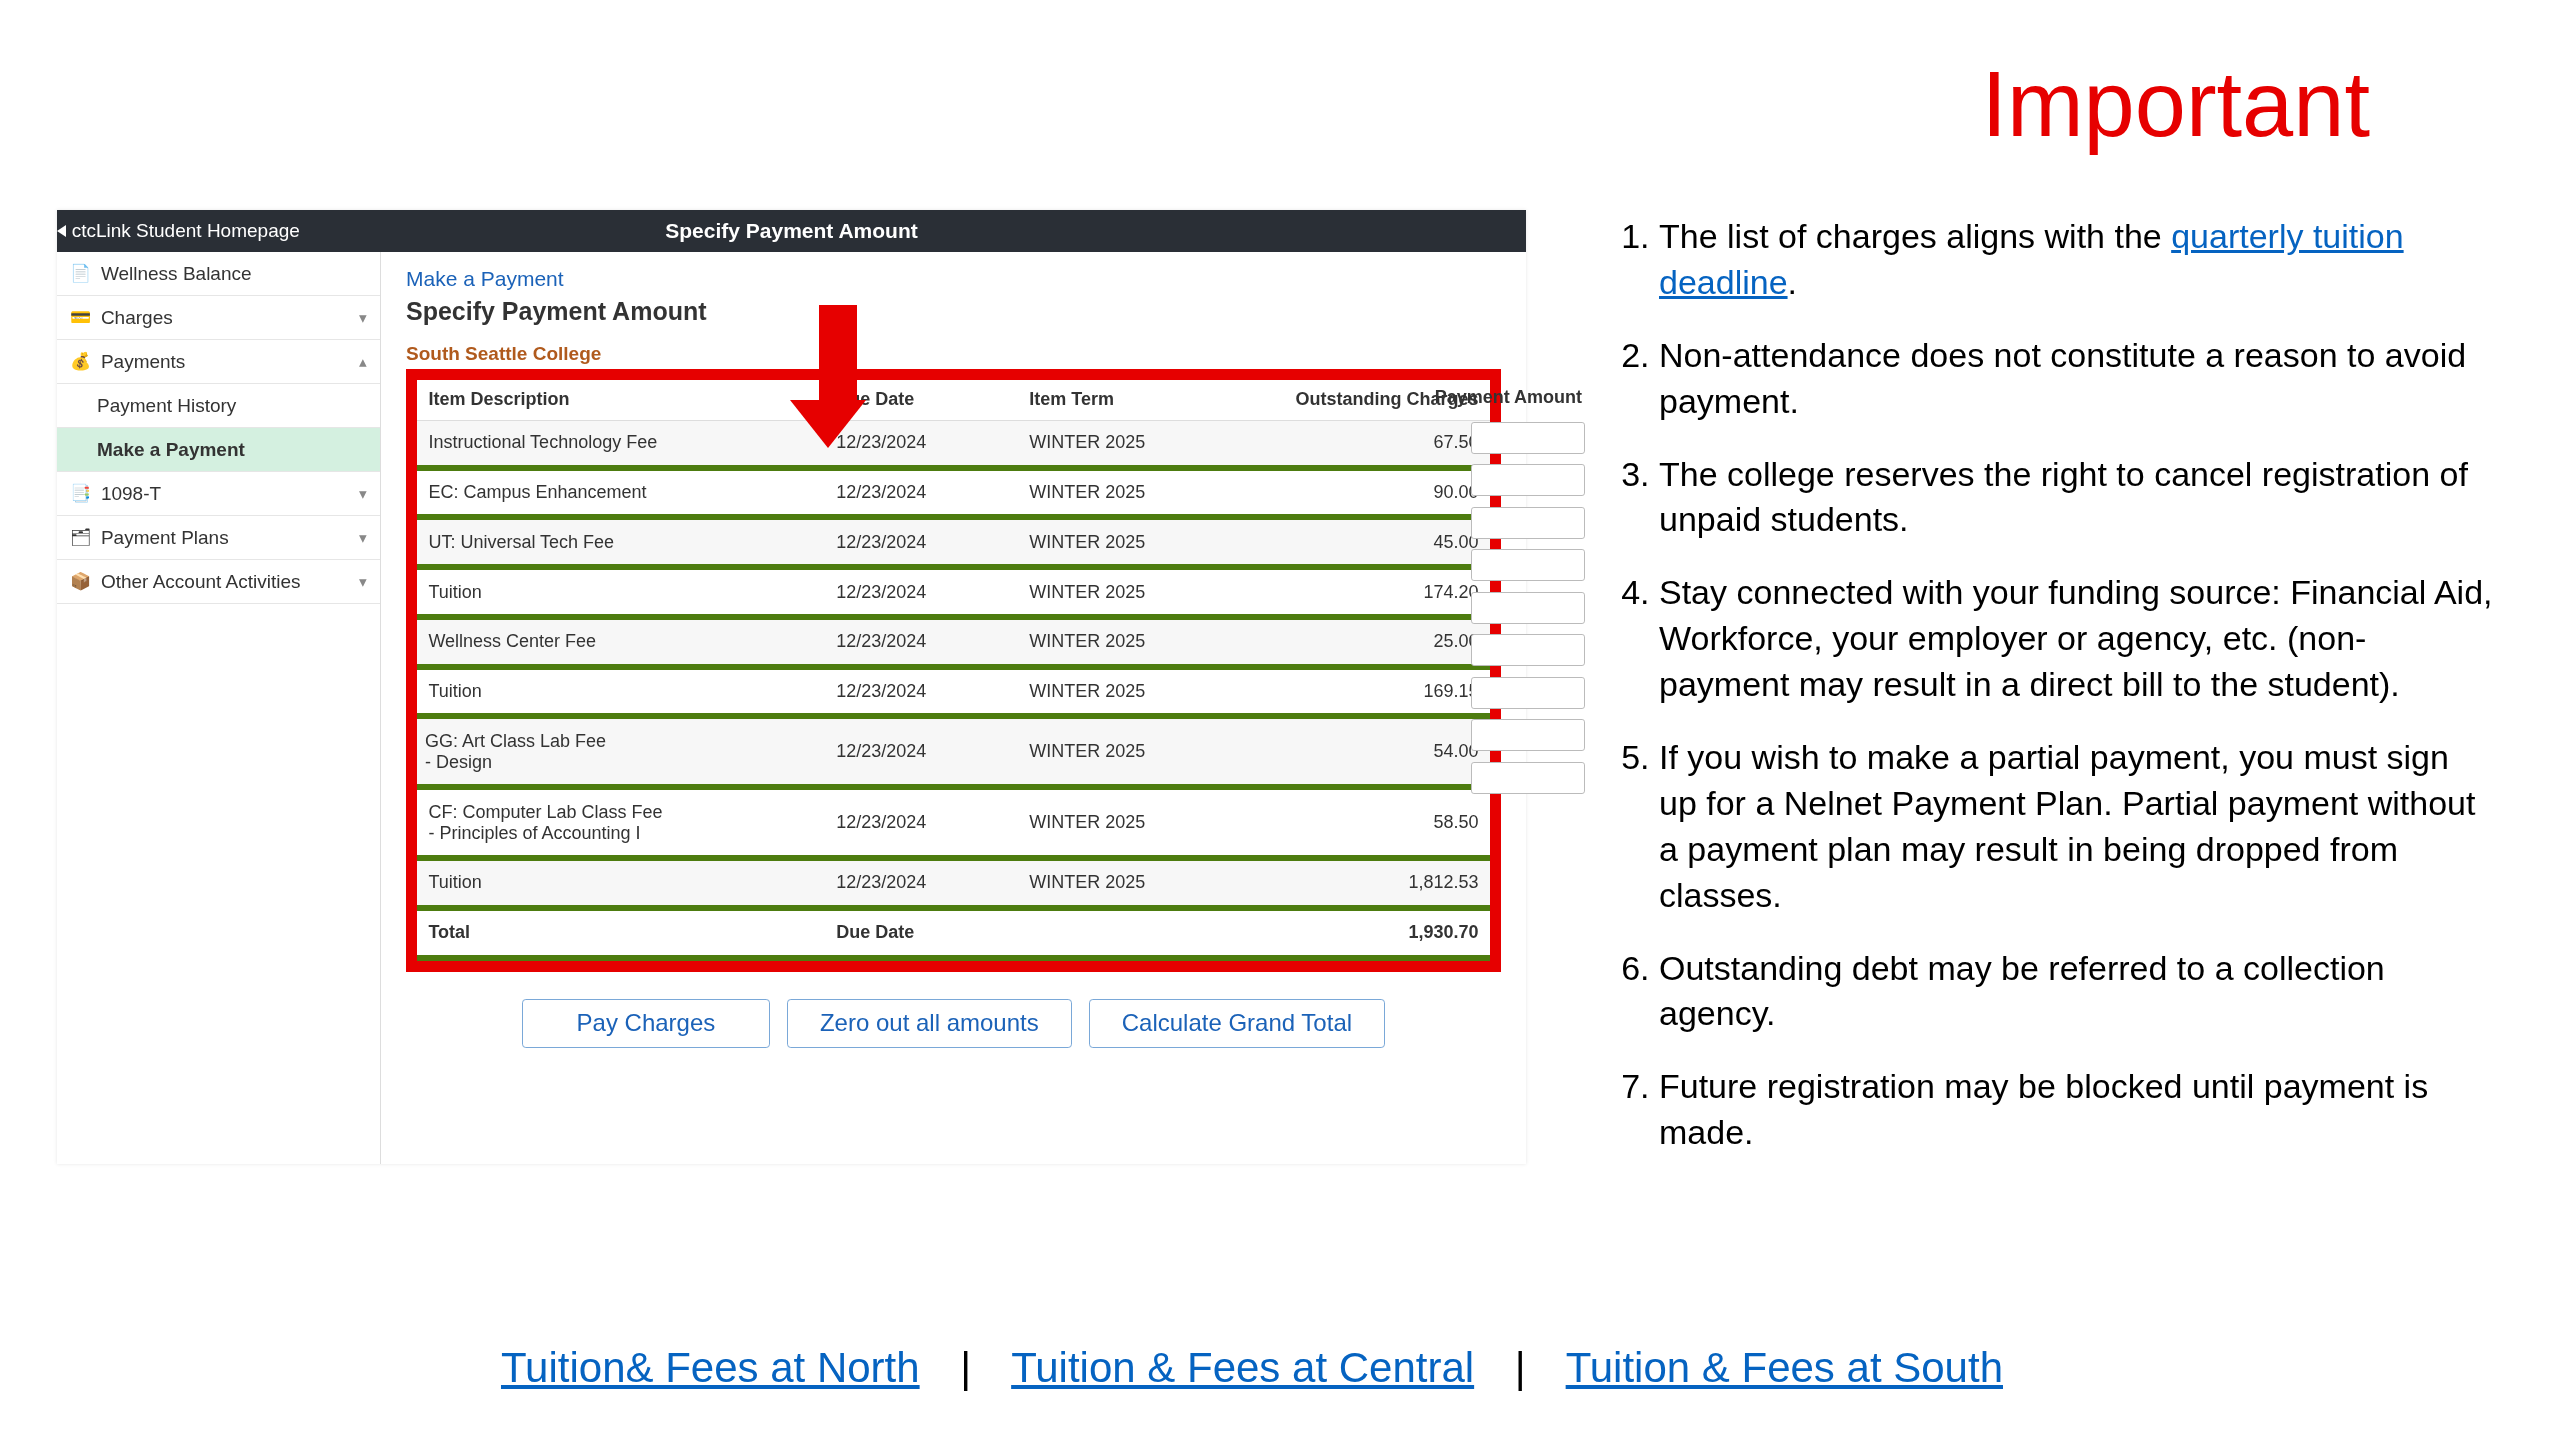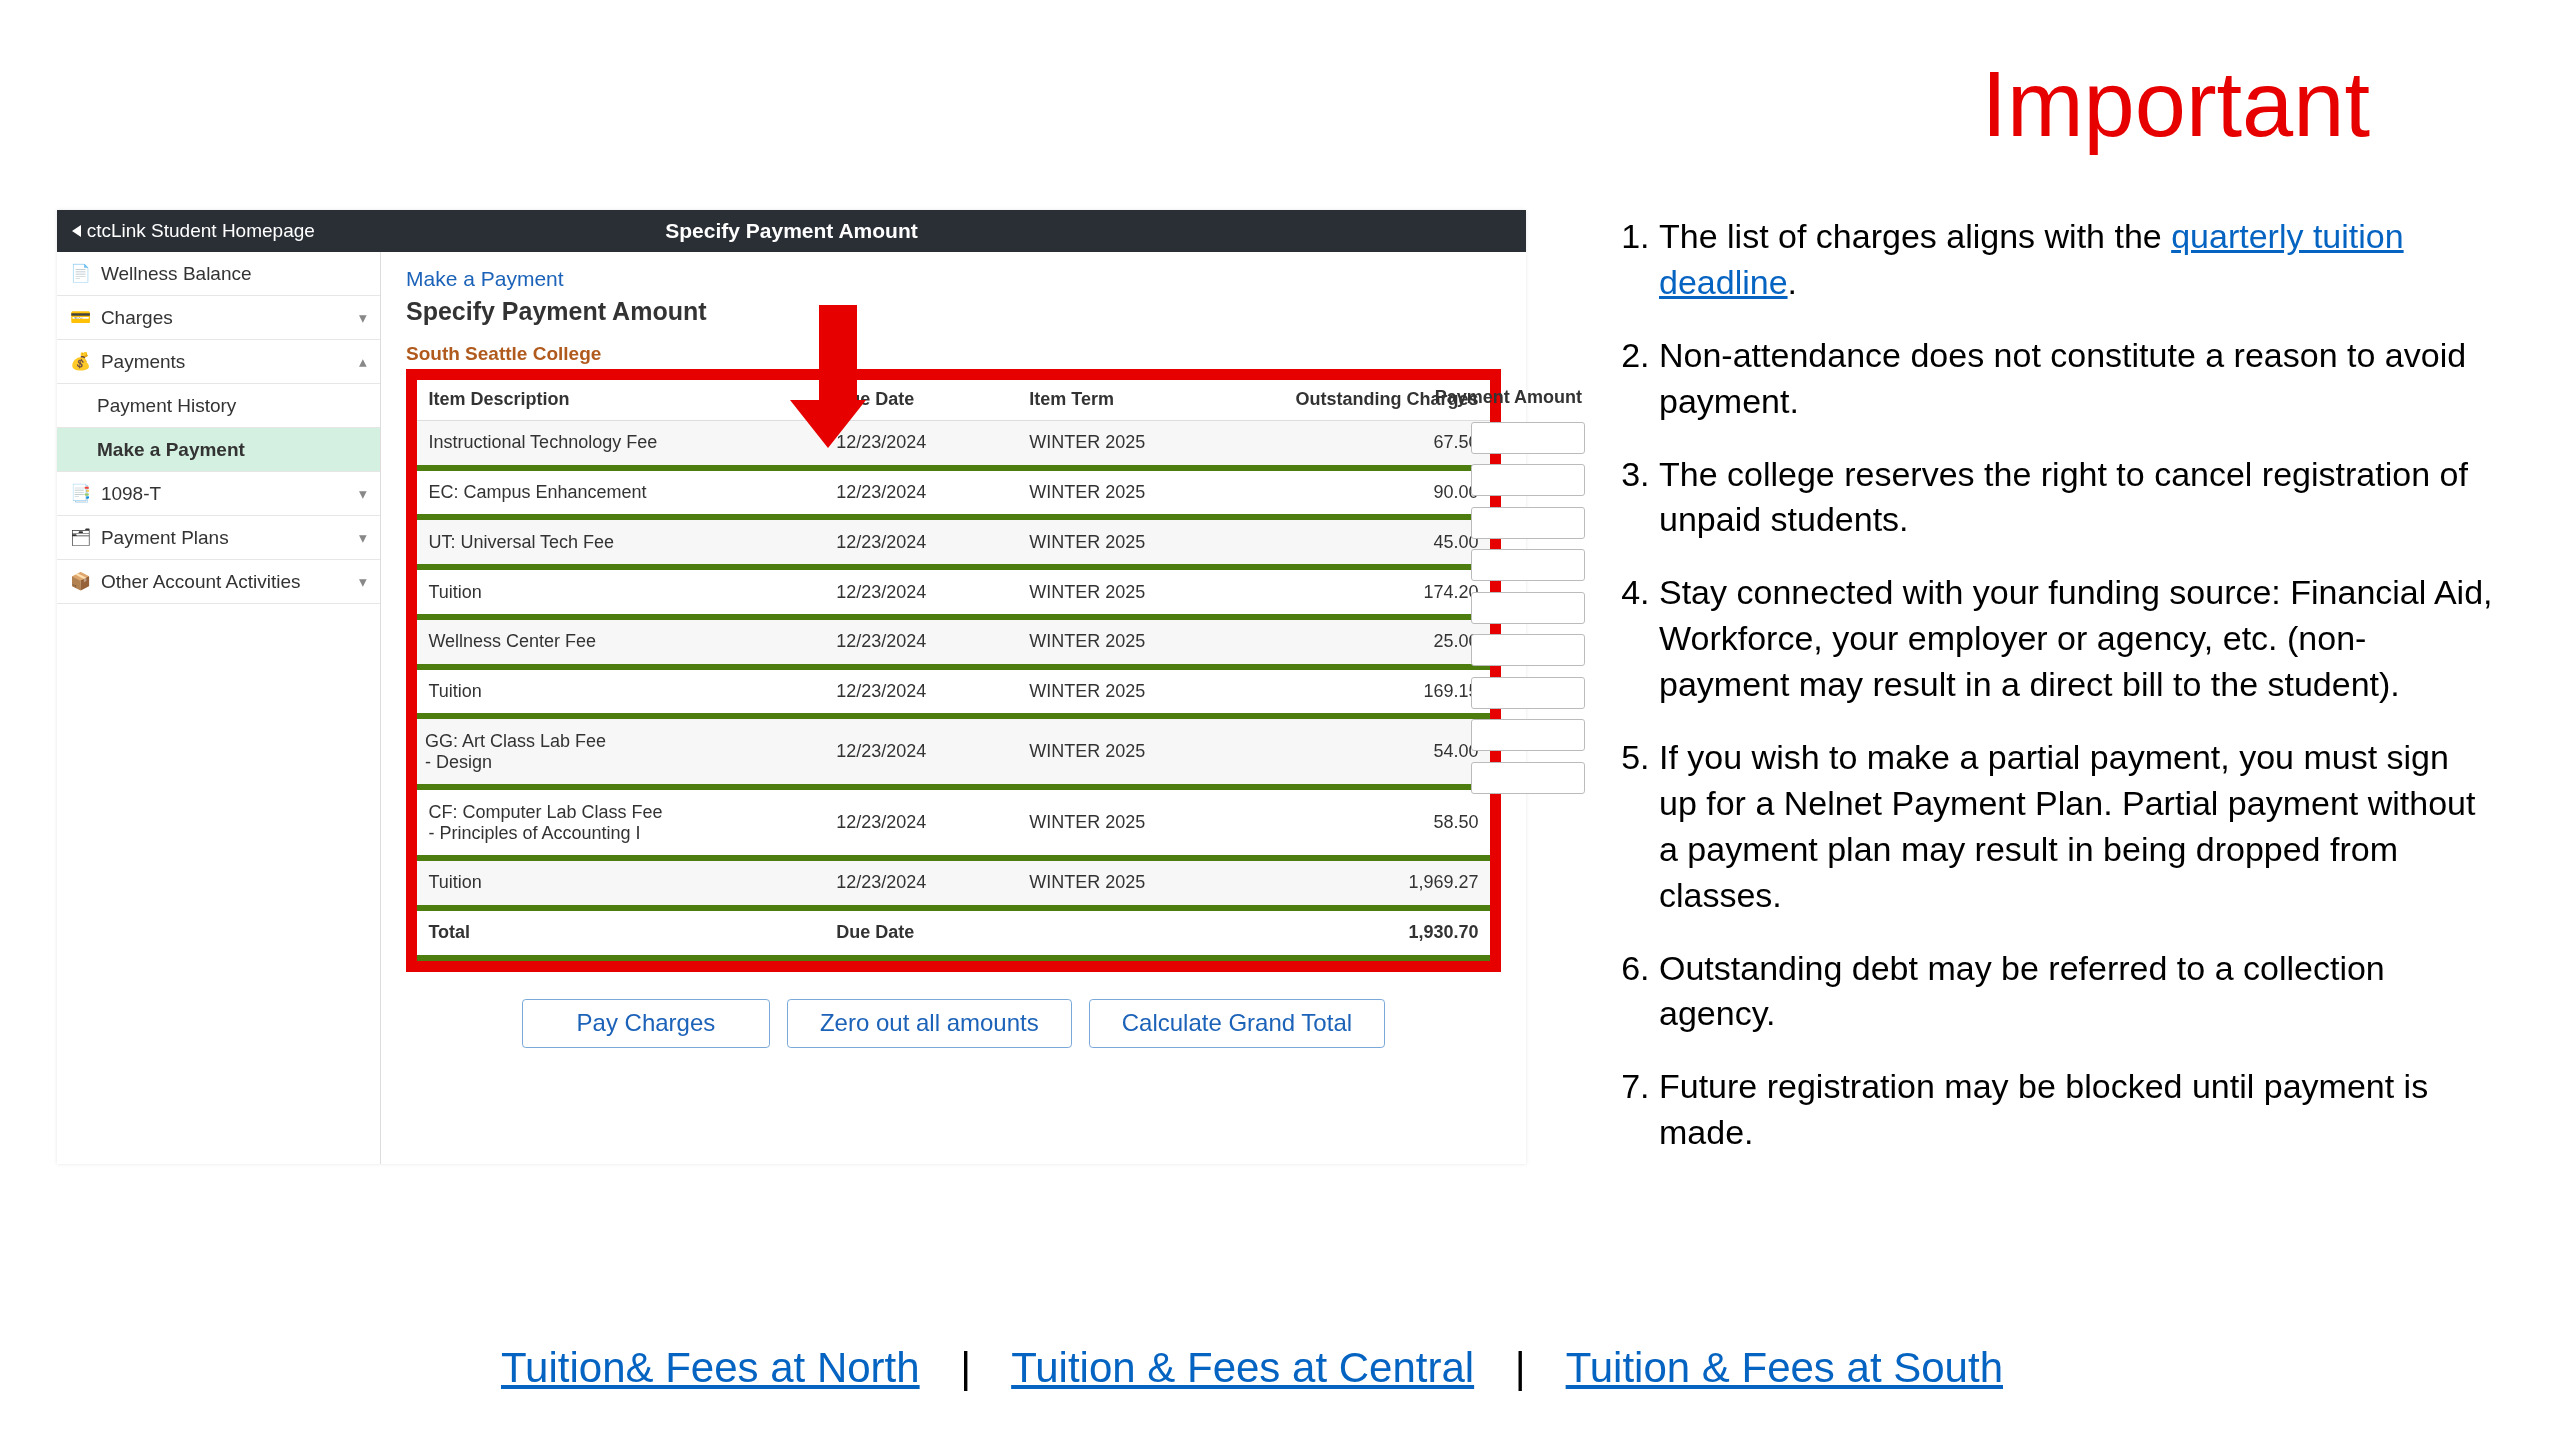--- a/index.html
+++ b/index.html
@@ -38,21 +38,21 @@
     box-shadow: 0 0 3.8px rgba(0,0,0,0.1);
     font-size: 19px;
     color: #333;
   }
   .topbar {
     background: #2a2f36;
     color: #fff;
     height: 42px;
     display: flex;
     align-items: center;
-    padding: 0 15px;
+    padding: 0 0;
     position: relative;
   }
   .back-link {
     display: flex;
     align-items: center;
     gap: 5.7px;
     font-size: 19px;
     cursor: pointer;
   }
   .chevron-left {
@@ -388,21 +388,21 @@
                     <td style="white-space: pre-line;">CF: Computer Lab Class Fee
 -  Principles of Accounting I</td>
                     <td>12/23/2024</td>
                     <td>WINTER 2025</td>
                     <td class="num">58.50</td>
                   </tr>
                   <tr>
                     <td style="white-space: pre-line;">Tuition</td>
                     <td>12/23/2024</td>
                     <td>WINTER 2025</td>
-                    <td class="num">1,969.27</td>
+                    <td class="num">1,812.53</td>
                   </tr>
                 </tbody>
               <tfoot>
                 <tr class="total-row">
                   <td>Total</td>
                   <td>Due Date</td>
                   <td></td>
                   <td class="num">1,930.70</td>
                 </tr>
               </tfoot>

